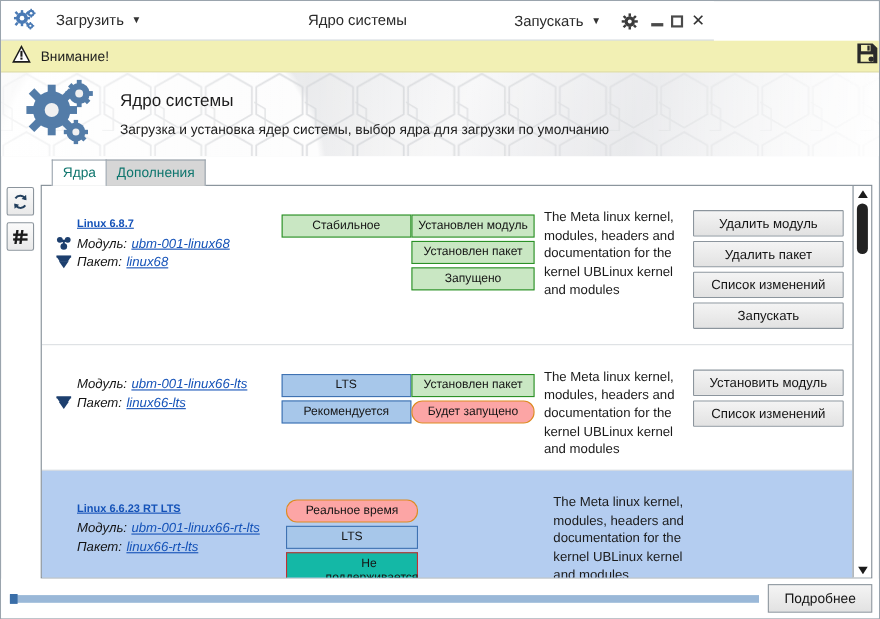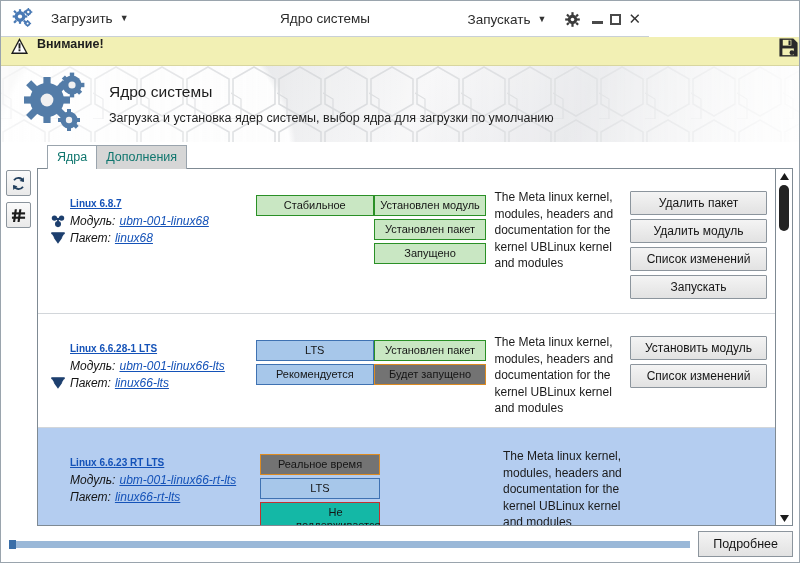--- a/index.html
+++ b/index.html
@@ -42,21 +42,21 @@
   .wctl { display: flex; align-items: center; gap: 7px; padding-right: 2px; }
   .wc-min { width: 11px; height: 3px; background: #4a4a4a; margin-top: 6px; }
   .wc-max { width: 11px; height: 11px; border: 2px solid #4a4a4a; }
   .wc-close { font-size: 15px; color: #333; line-height: 11px; font-family: "DejaVu Sans", sans-serif; }
 
   
   .warnbar {
     position: absolute; left: 0; top: 36px; width: 798px; height: 29px;
     background: #f2f0b4;
     border-bottom: 1px solid #d8d6a0;
-    display: flex; padding: 0 0 0 9px; font-weight: bold;
+    display: flex; align-items: center; padding: 0 0 0 9px;
   }
   .warn-text { font-size: 12.5px; color: #1e1e1e; margin-left: 8px; flex: 1; }
 
   
   .hero {
     position: absolute; left: 0; top: 65px; width: 798px; height: 76px;
     background:
       radial-gradient(circle at 18% 120%, rgba(255,255,255,.9) 0 22%, rgba(0,0,0,0) 23%),
       linear-gradient(115deg, #f4f4f4 0%, #e7e8ea 30%, #f7f7f8 52%, #e4e5e8 72%, #fafafa 100%);
     overflow: hidden;
@@ -134,21 +134,21 @@
 
   .kcol-tag1 { width: 120px; padding-top: 26px; }
   .kcol-tag2 { width: 115px; padding-top: 26px; }
   .badge {
     font-size: 11px; color: #151515; text-align: center;
     padding: 3px 4px; margin-bottom: 3px; border: 1px solid #888;
     line-height: 13px;
   }
   .b-green { background: #c9e7c3; border-color: #2a9026; }
   .b-blue  { background: #a7c7ea; border-color: #3f72b2; }
-  .b-orange{ background: #737373; border-color: #dd8b22; }
+  .b-orange{ background: #fca5a5; border-color: #dd8b22; border-radius: 10px; }
   .b-red   { background: #14b8a6; border-color: #c23030; padding-left: 35px; }
 
   .kcol-desc { width: 142px; padding: 20px 6px 10px 8px; }
   .desc { font-size: 12px; color: #1b1b1b; line-height: 16.5px; }
 
   .kcol-actions { flex: 1; padding: 22px 8px 10px 4px; display: flex; flex-direction: column; align-items: flex-end; }
   .abtn {
     width: 137px; font-size: 12px; color: #151515; text-align: center;
     padding: 4px 2px; margin-bottom: 4px;
     background: linear-gradient(#f4f4f4,#e2e2e2);
@@ -403,33 +403,29 @@
         </div>
         <div class="kcol-tag2">
           <div class="badge b-green">Установлен модуль</div>
           <div class="badge b-green">Установлен пакет</div>
           <div class="badge b-green">Запущено</div>
         </div>
         <div class="kcol-desc">
           <div class="desc">The Meta linux kernel, modules, headers and documentation for the kernel UBLinux kernel and modules</div>
         </div>
         <div class="kcol-actions">
+          <div class="abtn">Удалить модуль</div>
           <div class="abtn">Удалить пакет</div>
-          <div class="abtn">Удалить модуль</div>
           <div class="abtn">Список изменений</div>
           <div class="abtn">Запускать</div>
         </div>
       </div>
 
       <div class="krow">
         <div class="kcol-info">
-          <div class="kline">
-            <span class="kicon"></span>
-            <span class="kname">Linux 6.6.28-1 LTS</span>
-          </div>
           <div class="kline">
             <span class="kicon"></span>
             <span class="klabel">Модуль:</span>
             <span class="klink">ubm-001-linux66-lts</span>
           </div>
           <div class="kline">
             <span class="kicon">
               <svg width="16" height="14" viewBox="0 0 18 15">
                 <g fill="#1d3f6e">
                   <path d="M1.5 2 H16.5 L13 7.5 H5 Z"></path>

